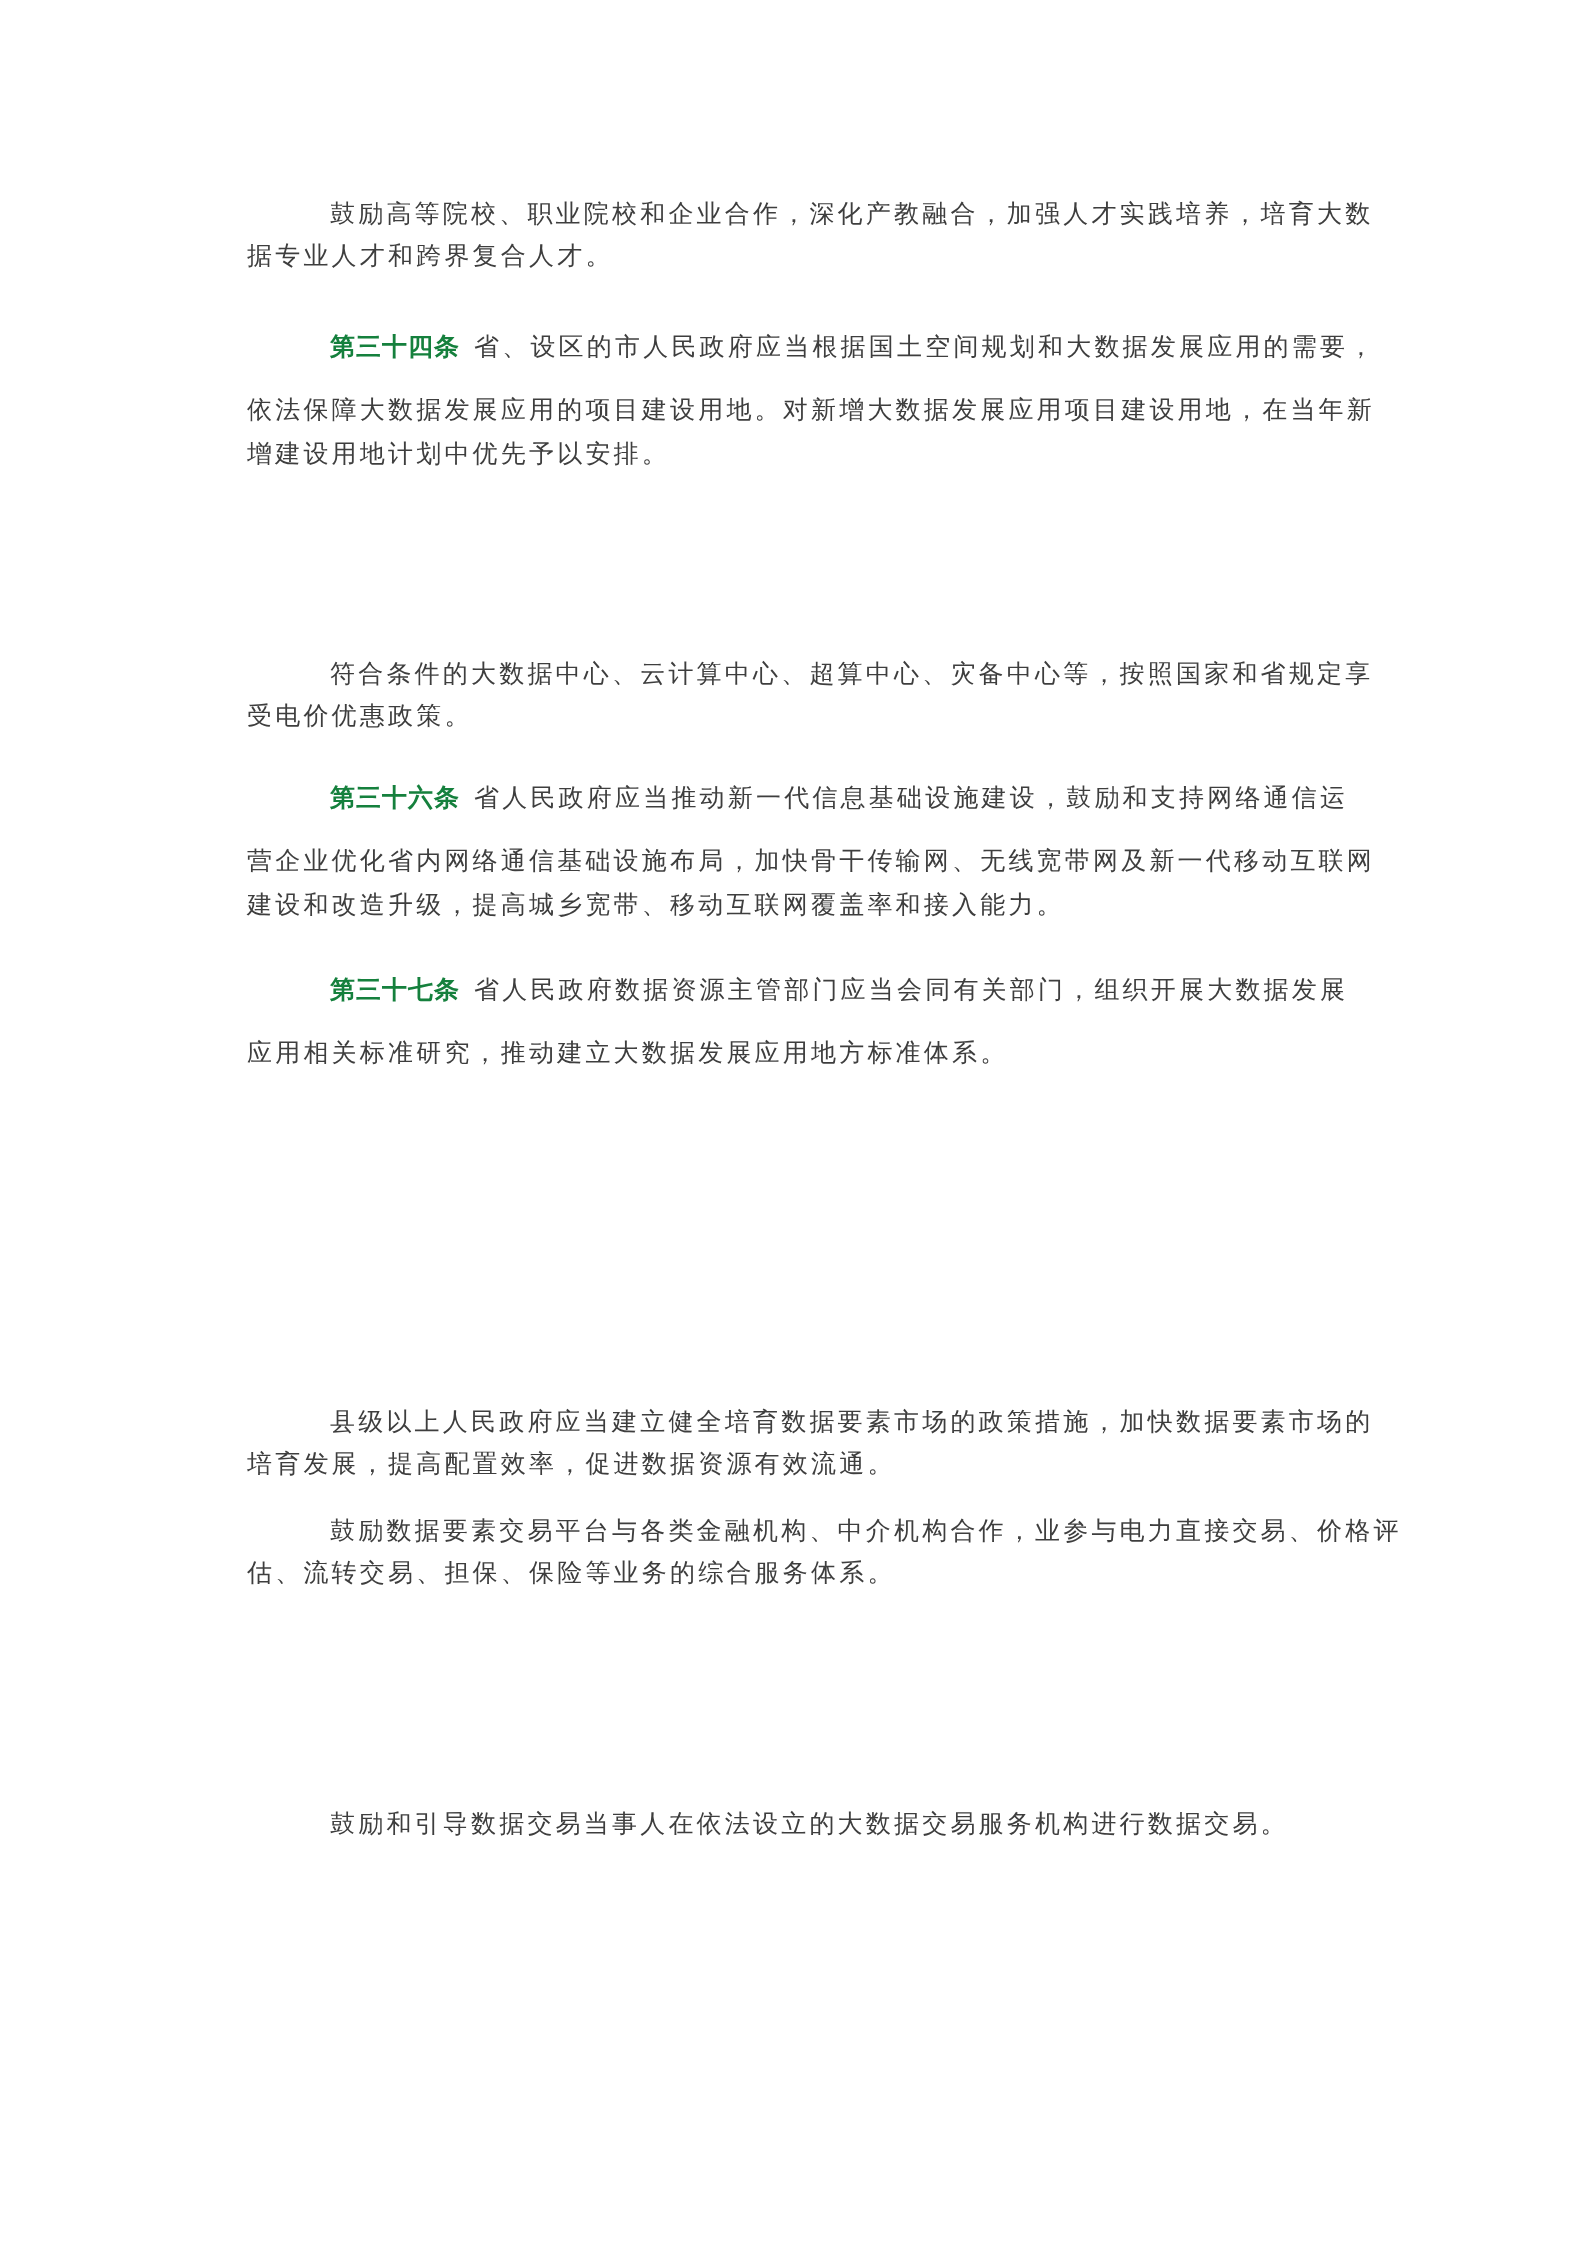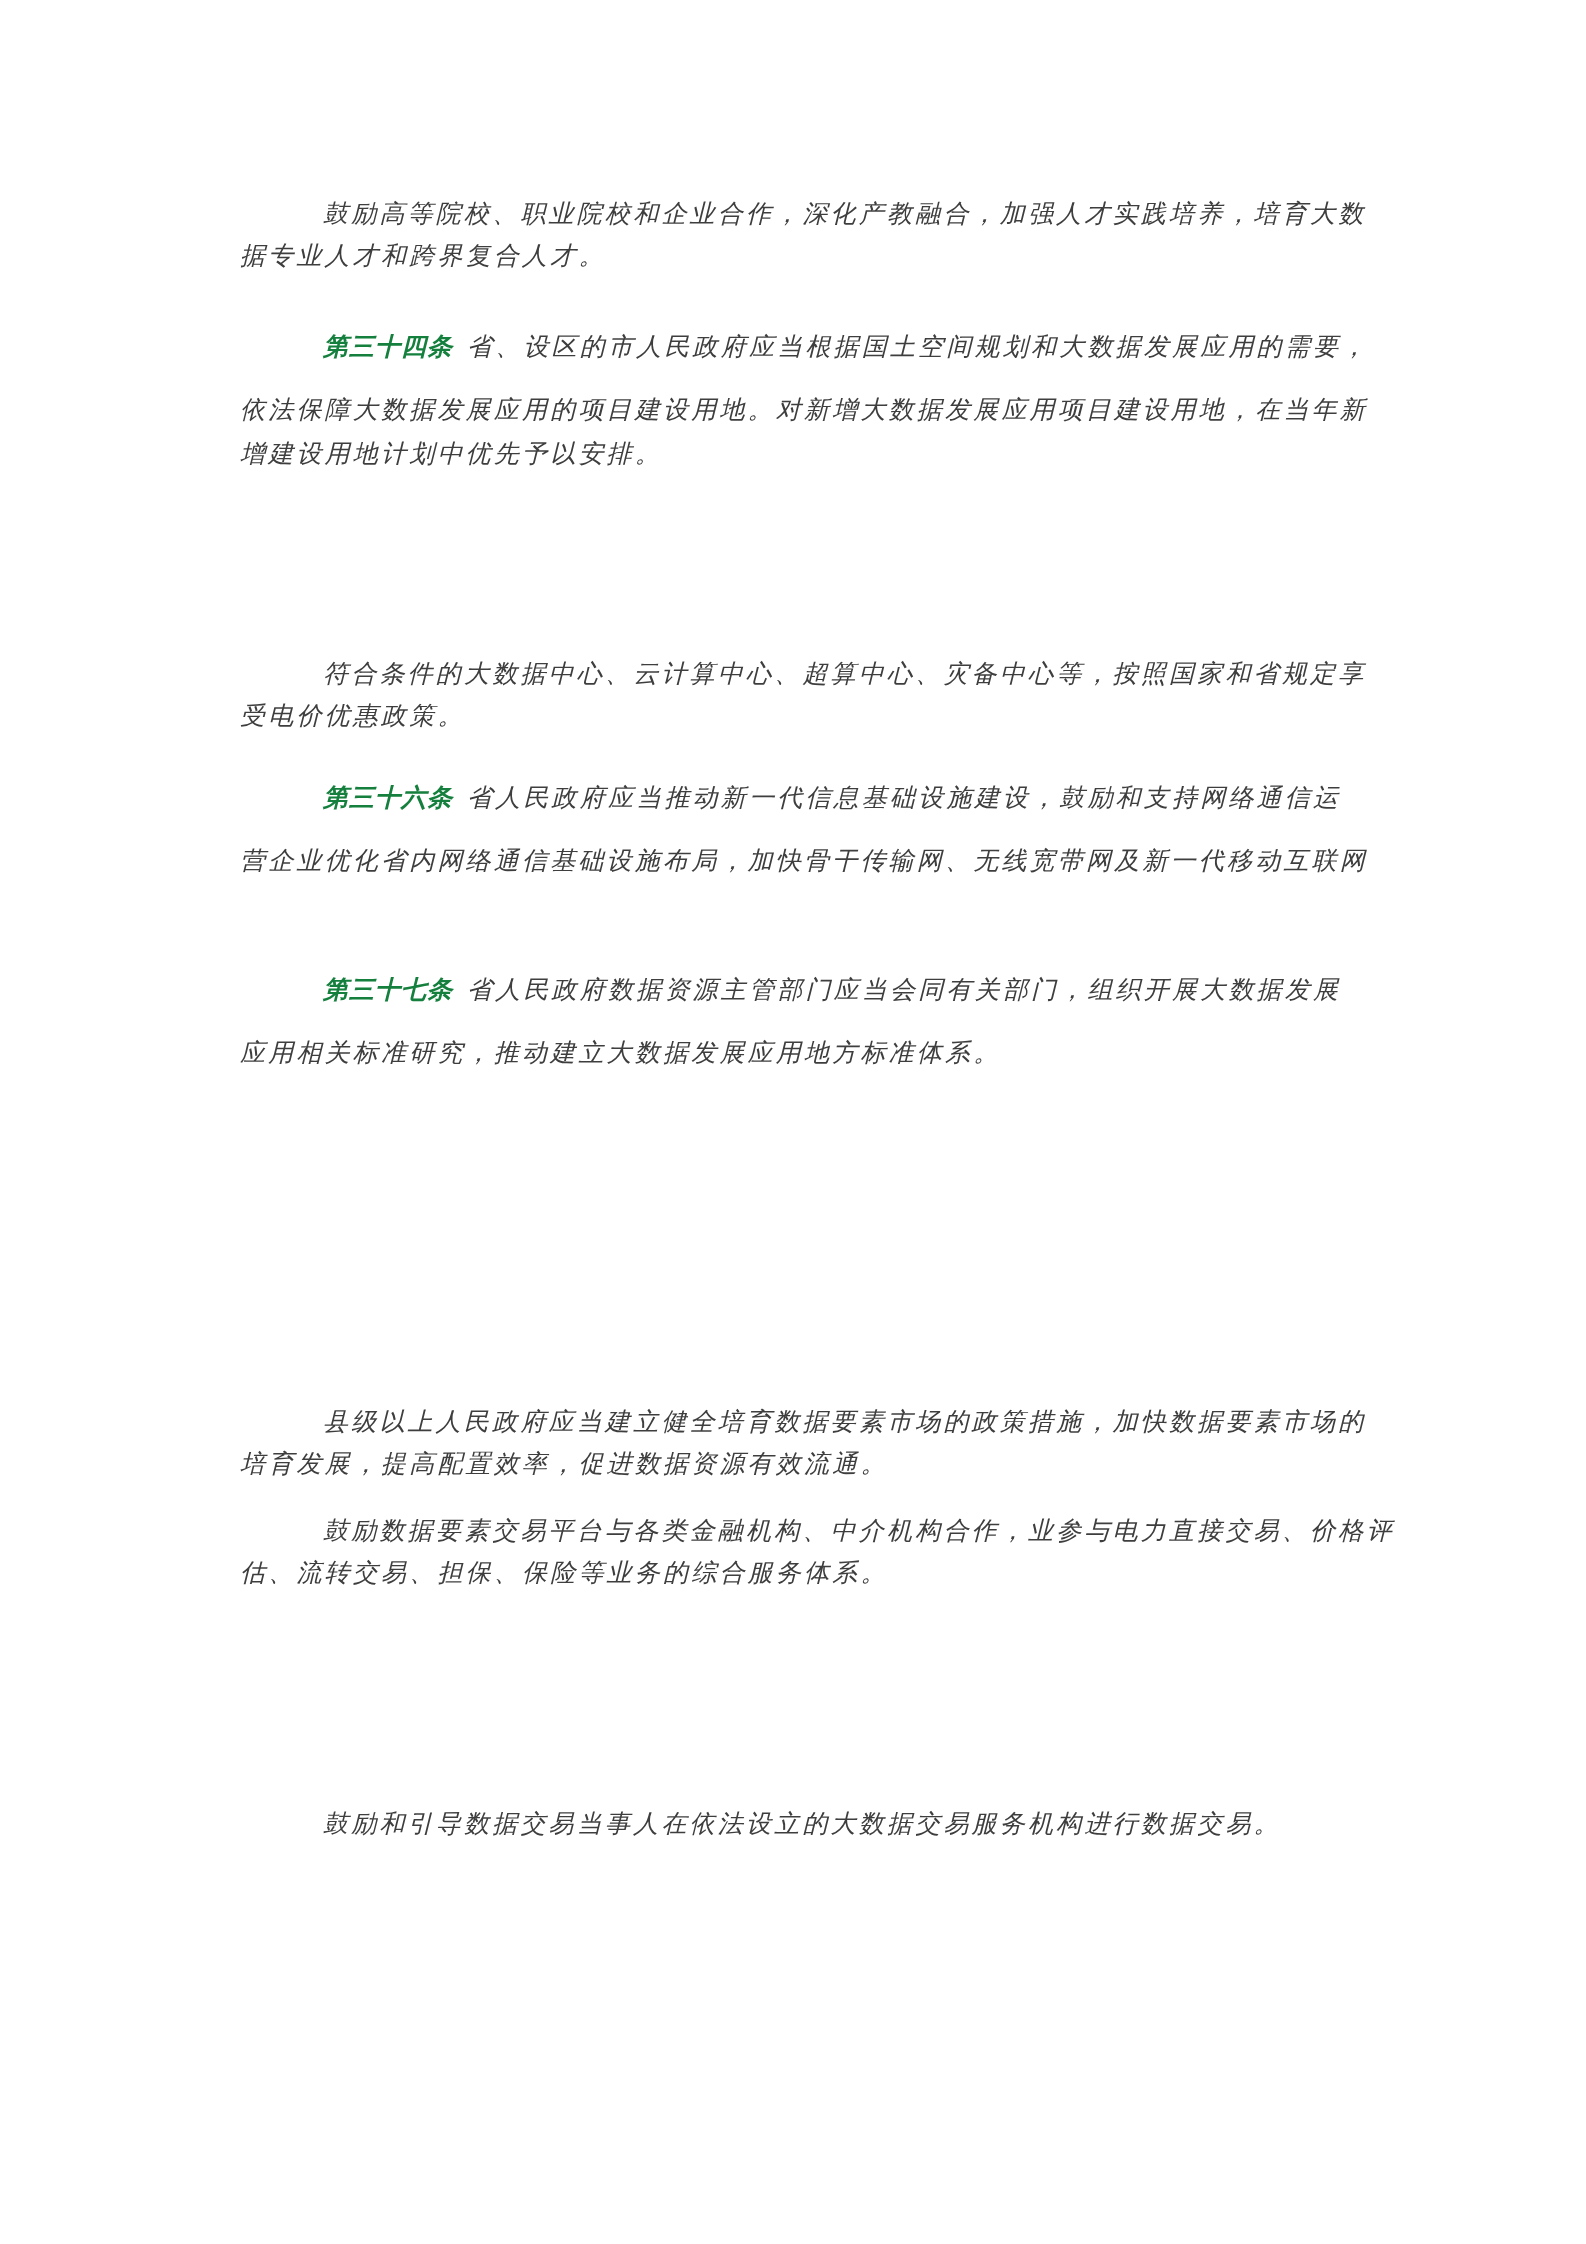--- a/index.html
+++ b/index.html
@@ -1,20 +1,20 @@
 <!DOCTYPE html>
 <html><head>
 <meta charset="utf-8">
 <style>
   html, body { margin: 0; padding: 0; background: #ffffff; }
   body { width: 1586px; height: 2244px; position: relative; overflow: hidden;
          font-family: "DejaVu Serif", "Liberation Serif", serif; color: #3a3a3a; }
   .page { position: absolute; left: 0; top: 0; width: 1586px; height: 2244px; }
-  .para { position: absolute; left: 240px; width: 1110px; font-size: 25px;
-          letter-spacing: 3.2px; color: #3e3e3e; font-style: italic; }
+  .para { position: absolute; left: 247px; width: 1110px; font-size: 25px;
+          letter-spacing: 3.2px; color: #3e3e3e; }
   .para .line { display: block; white-space: nowrap; height: 44px; line-height: 44px; }
   .indent { padding-left: 83px; }
   .art { font-family: "DejaVu Sans", "Liberation Sans", sans-serif; font-weight: bold;
          color: #15803d; letter-spacing: 1px; margin-right: 14px; }
 </style>
 </head>
 <body>
 
 <div class="page">
 
@@ -31,20 +31,21 @@
 
 
   <div class="para" style="top:652px">
     <span class="line indent">符合条件的大数据中心、云计算中心、超算中心、灾备中心等，按照国家和省规定享</span>
     <span class="line" style="margin-top:-2px">受电价优惠政策。</span>
   </div>
 
   <div class="para" style="top:776px">
     <span class="line indent"><span class="art">第三十六条</span><span>省人民政府应当推动新一代信息基础设施建设，鼓励和支持网络通信运</span></span>
     <span class="line" style="margin-top:19px">营企业优化省内网络通信基础设施布局，加快骨干传输网、无线宽带网及新一代移动互联网</span>
+    <span class="line">建设和改造升级，提高城乡宽带、移动互联网覆盖率和接入能力。</span>
   </div>
 
   <div class="para" style="top:968px">
     <span class="line indent"><span class="art">第三十七条</span><span>省人民政府数据资源主管部门应当会同有关部门，组织开展大数据发展</span></span>
     <span class="line" style="margin-top:19px">应用相关标准研究，推动建立大数据发展应用地方标准体系。</span>
   </div>
 
 
 
   <div class="para" style="top:1400px">

